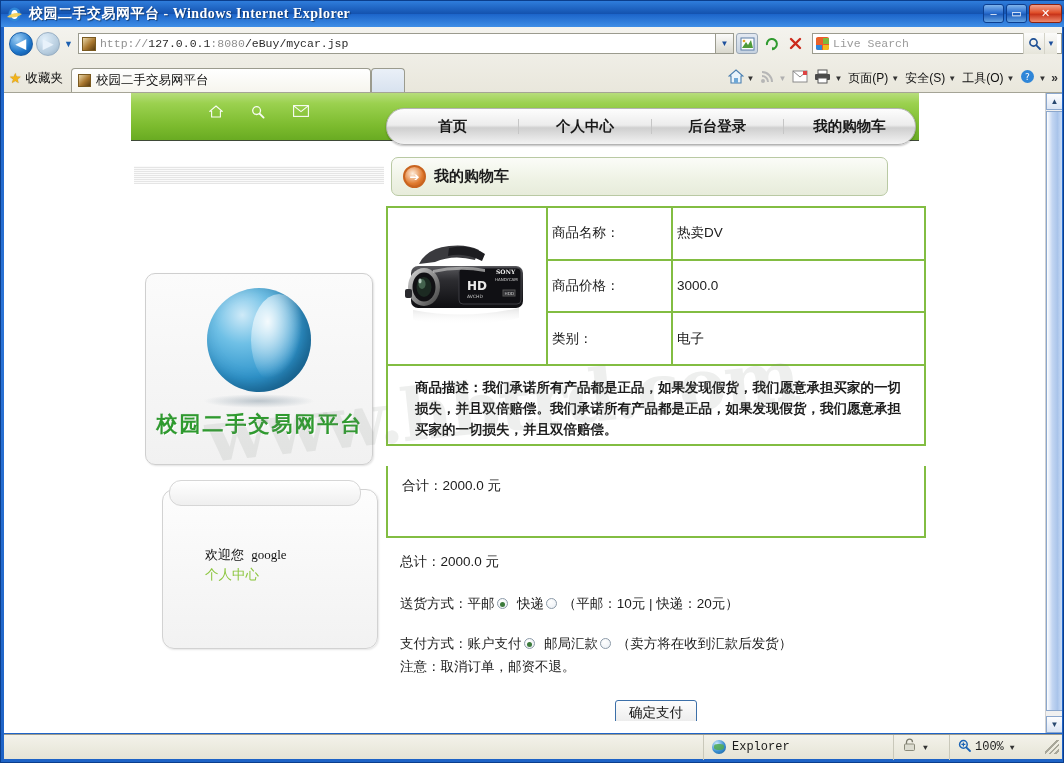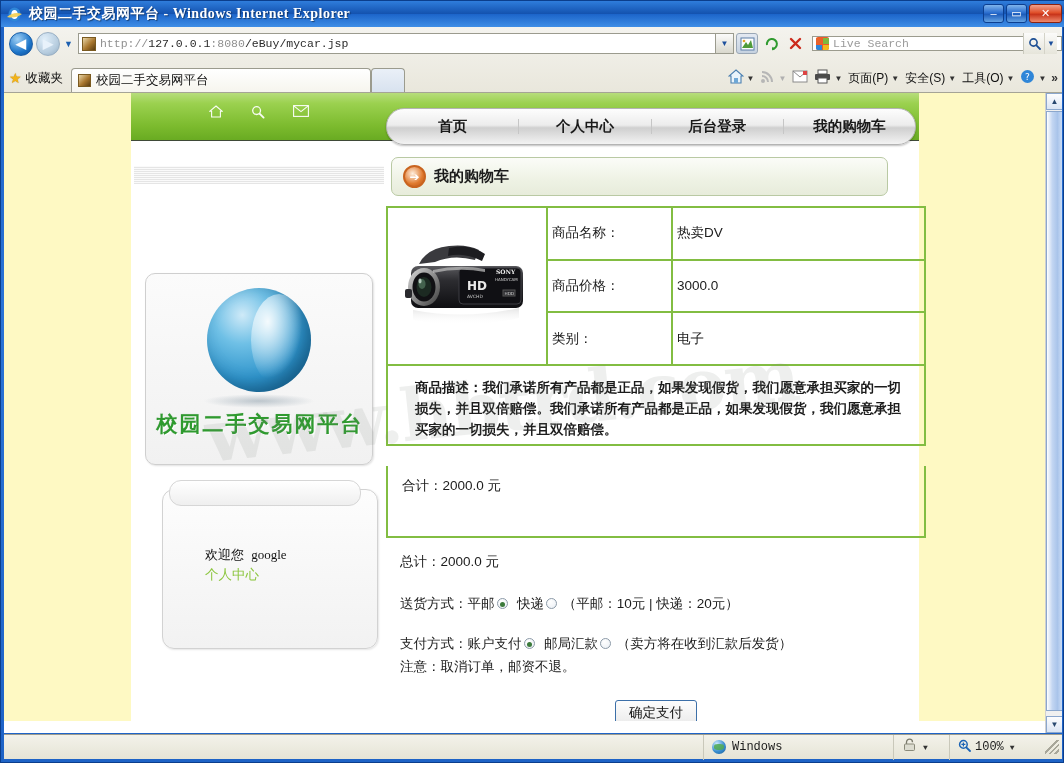--- a/index.html
+++ b/index.html
@@ -82,21 +82,21 @@
     display:flex; align-items:center; justify-content:center;
     color:#1c4f9c; font-size:8px;
   }
   .sqbtn {
     width:22px; height:21px; margin-left:2px; flex:0 0 auto;
     border:1px solid transparent; border-radius:3px;
     display:flex; align-items:center; justify-content:center; font-size:13px;
   }
   .sqbtn.pressed { border-color:#9aa7b5; background:linear-gradient(to bottom,#e3e9f2,#c6d2e0); }
   #searchbox {
-    width:250px; height:15px; margin-left:6px; flex:0 0 auto;
+    width:250px; height:21px; margin-left:6px; flex:0 0 auto;
     background:#fff; border:1px solid #9b9b8e; display:flex; align-items:center;
   }
   #search-logo {
     width:13px;height:13px;margin:0 4px 0 3px;flex:0 0 auto;
     background:
       linear-gradient(to bottom right,#f05a28 0 49%,transparent 49%) ,
       #f05a28;
     border-radius:2px;
     position:relative; overflow:hidden;
   }
@@ -147,21 +147,21 @@
     color:#28486f; font-size:8px;
   }
   .vs-btn.bot { position:absolute; bottom:0; left:0; }
   #vs-thumb {
     position:absolute; left:0; top:18px; width:17px; height:600px;
     background:linear-gradient(to right,#ffffff,#c3d6f2 35%,#a9c4ea 70%,#cadcf6);
     border:1px solid #8ba7cd;
   }
   #page {
     position:absolute; left:0; top:0; width:1041px; height:640px; overflow:hidden;
-    background:#fef9c3;
+    background:#ffffff;
   }
   
   #site { position:absolute; left:127px; top:0; width:788px; height:640px; background:#fff; }
   #site-bg-left { position:absolute; left:127px; top:0; width:253px; height:640px;
      background:linear-gradient(to bottom,#fdfdfd,#f2f2f2); }
 
   
   #greenbar {
     position:absolute; left:127px; top:0; width:788px; height:48px;
     background:linear-gradient(to bottom,#b7dd7c 0%,#9bd14f 22%,#7cbb2e 70%,#69ab22 100%);
@@ -661,21 +661,21 @@
       <div class="vs-btn">▲</div>
       <div id="vs-thumb"></div>
       <div class="vs-btn bot">▼</div>
     </div>
   </div>
 
   <div id="statusbar">
     <div id="status-left"></div>
     <div class="st-seg" style="width:190px">
       <span id="globe-icon"></span>
-      <span>Windows</span>
+      <span>Explorer</span>
     </div>
     <div class="st-seg" style="width:56px">
       <span id="lock-icon">
         <svg width="15" height="14" viewBox="0 0 15 14">
             <path d="M4.5 6 V4.2 a3 3 0 0 1 6 0" fill="none" stroke="#7a7a6c" stroke-width="1.3"></path>
             <rect x="2.5" y="6" width="10" height="6.5" rx="1" fill="#dcdcd0" stroke="#8a8a7a"></rect>
           </svg>
       </span>
       <span class="st-caret">▼</span>
     </div>

